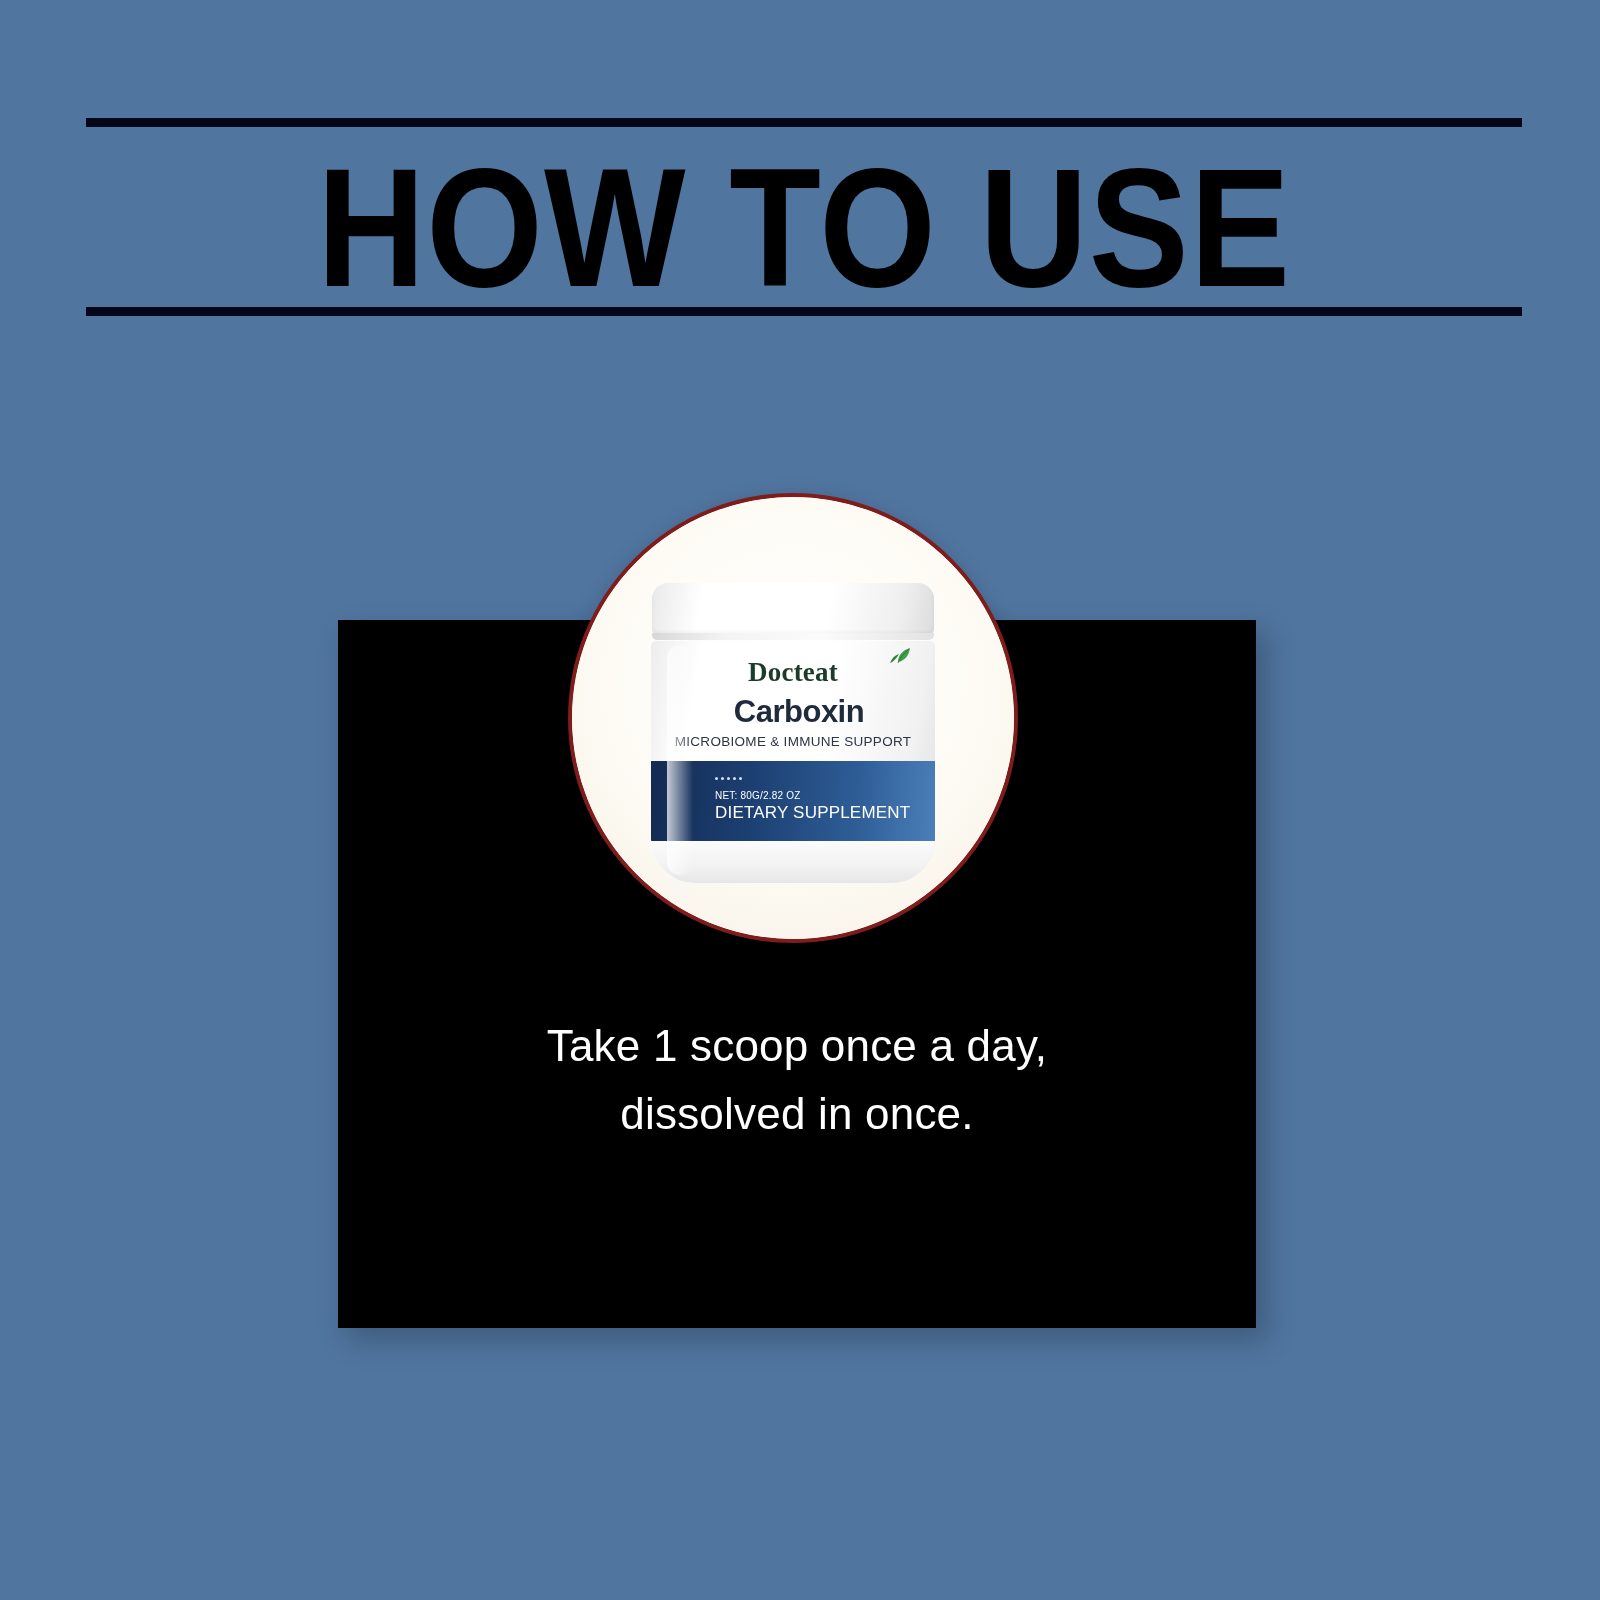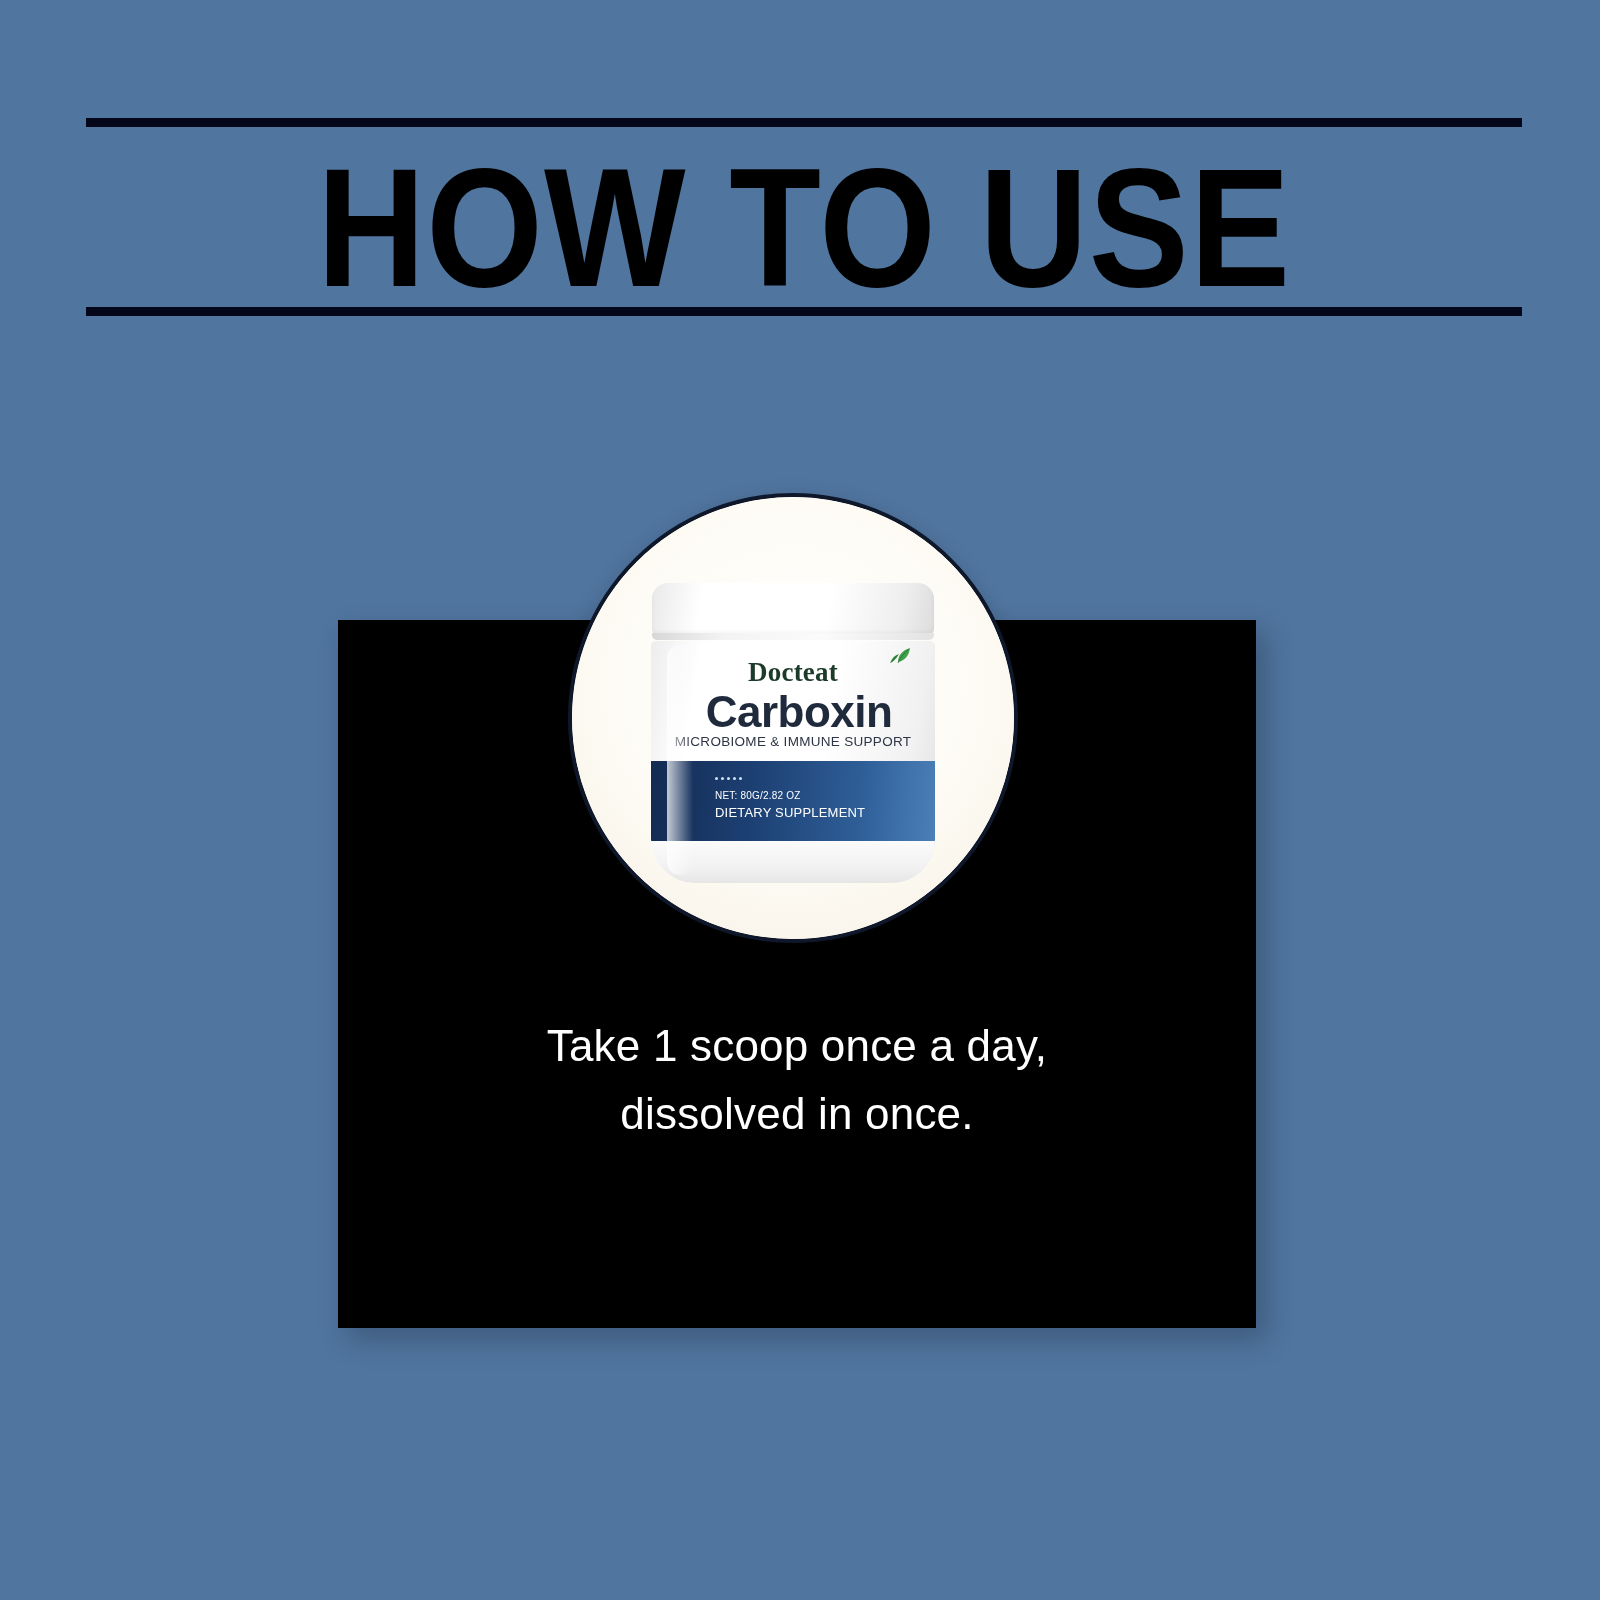--- a/index.html
+++ b/index.html
@@ -83,21 +83,21 @@
 
   
   .medallion {
     position: absolute;
     left: 568px;
     top: 493px;
     width: 450px;
     height: 450px;
     border-radius: 50%;
     background: #fdfaf3;
-    border: 4px solid #0f172a;
+    border: 4px solid #7f1d1d;
     box-sizing: border-box;
     overflow: hidden;
     box-shadow: 0 6px 22px rgba(0,0,0,0.18);
     z-index: 5;
   }
   .medallion-inner {
     position: absolute;
     inset: 0;
     border-radius: 50%;
     background:
@@ -169,21 +169,21 @@
     pointer-events: none;
   }
 
   .product-name {
     position: absolute;
     top: 50px;
     left: 12px; right: 0;
     text-align: center;
     font-family: "Liberation Sans", sans-serif;
     font-weight: 700;
-    font-size: 44px;
+    font-size: 31px;
     line-height: 42px;
     color: #1f2a3d;
     letter-spacing: -0.5px;
   }
   .product-sub {
     position: absolute;
     top: 93px;
     left: 0; right: 0;
     text-align: center;
     font-family: "Liberation Sans", sans-serif;
@@ -224,21 +224,21 @@
     line-height: 17px;
     color: #ffffff;
     letter-spacing: 0.2px;
     white-space: nowrap;
   }
   .band-diet {
     position: absolute;
     left: 64px;
     top: 43px;
     font-family: "Liberation Sans", sans-serif;
-    font-size: 13px;
+    font-size: 17px;
     line-height: 17px;
     color: #ffffff;
     letter-spacing: 0.2px;
     white-space: nowrap;
   }
   .jar-bottom-shade {
     position: absolute;
     left: 0;
     top: 200px;
     width: 284px;

